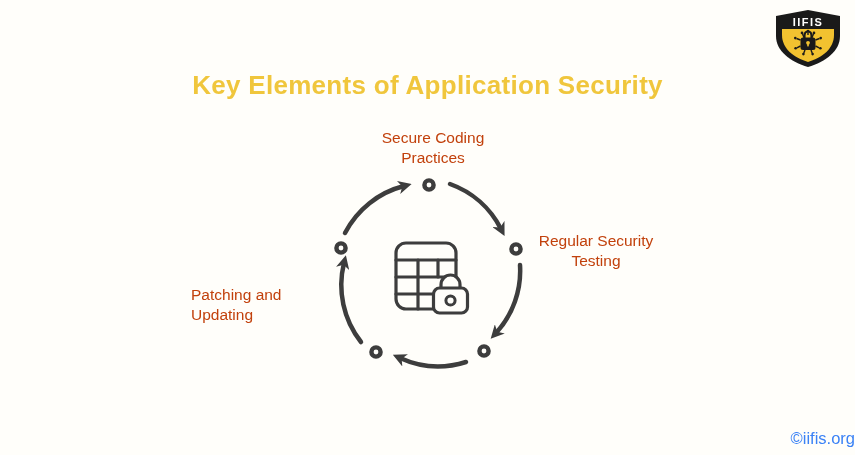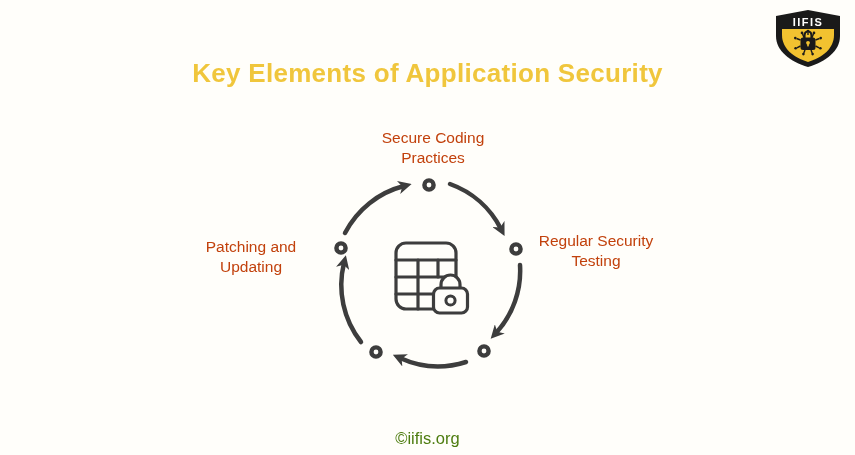--- a/index.html
+++ b/index.html
@@ -9,21 +9,21 @@
   }
   .canvas{
     position:relative;
     width:855px;height:455px;
     background:#fffefa;
     overflow:hidden;
   }
   .title{
     position:absolute;
     left:0; right:0; top:54px;
-    margin:4px;
+    margin:16px;
     text-align:center;
     font-size:26px;
     font-weight:700;
     letter-spacing:.3px;
     color:#f0c63c;
   }
   .logo{
     position:absolute;
     right:13px; top:9px;
     width:68px; height:59px;
@@ -32,28 +32,28 @@
     position:absolute; left:0; top:0;
   }
   .label{
     position:absolute;
     font-size:15.5px;
     line-height:20px;
     color:#c2410c;
     white-space:pre-line;
   }
   .lbl-center{text-align:center;}
-  .lbl-right{text-align:center;}
+  .lbl-right{text-align:left;margin-top:48px;}
   .lbl-left{text-align:left;}
   .footer{
     position:absolute;
     left:0; right:0; top:429px;
-    text-align:center;
+    text-align:right;
     font-size:16.5px;
-    color:#4d7c0f;
+    color:#3b82f6;
   }
 </style>
 </head>
 <body>
 
 <div class="canvas">
 
   <h1 class="title">Key Elements of Application Security</h1>
 
   <svg class="logo" viewBox="0 0 68 59" aria-hidden="true">

